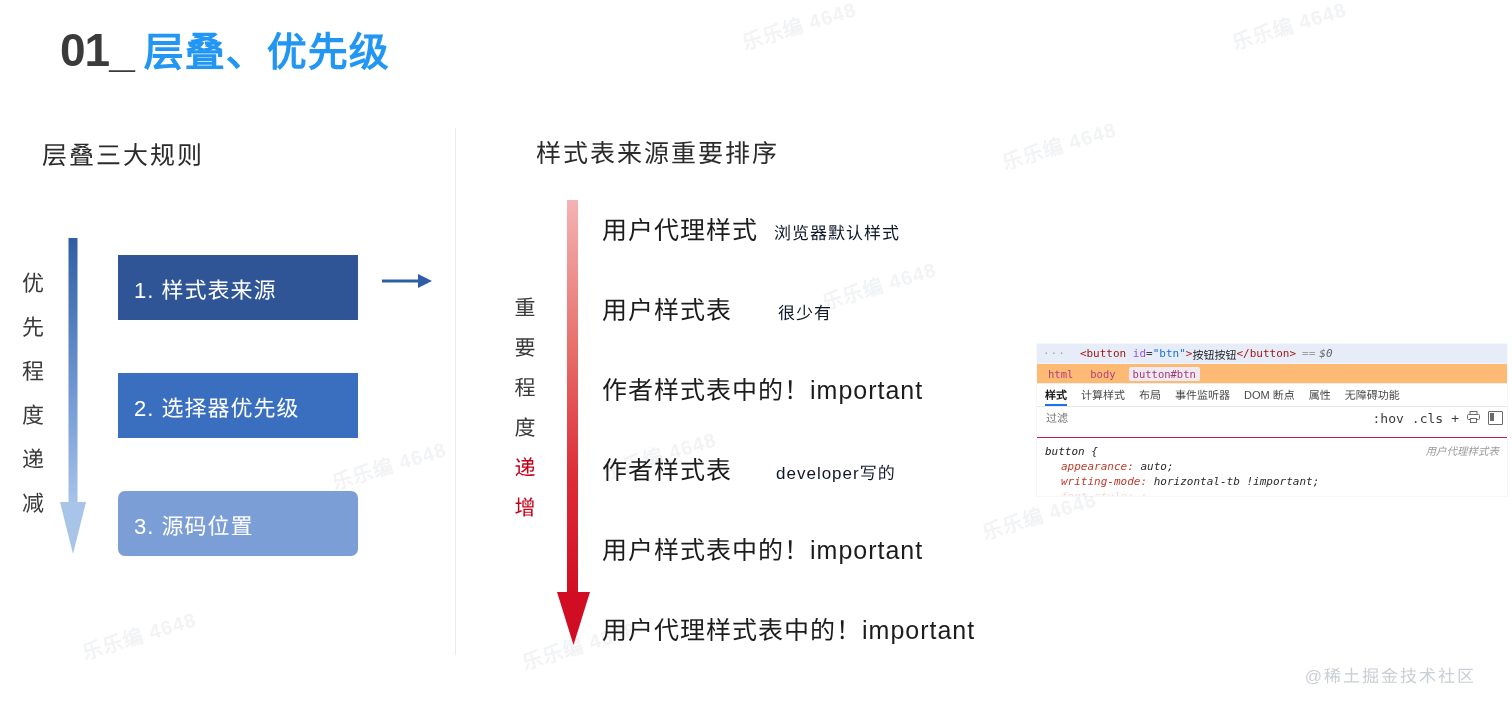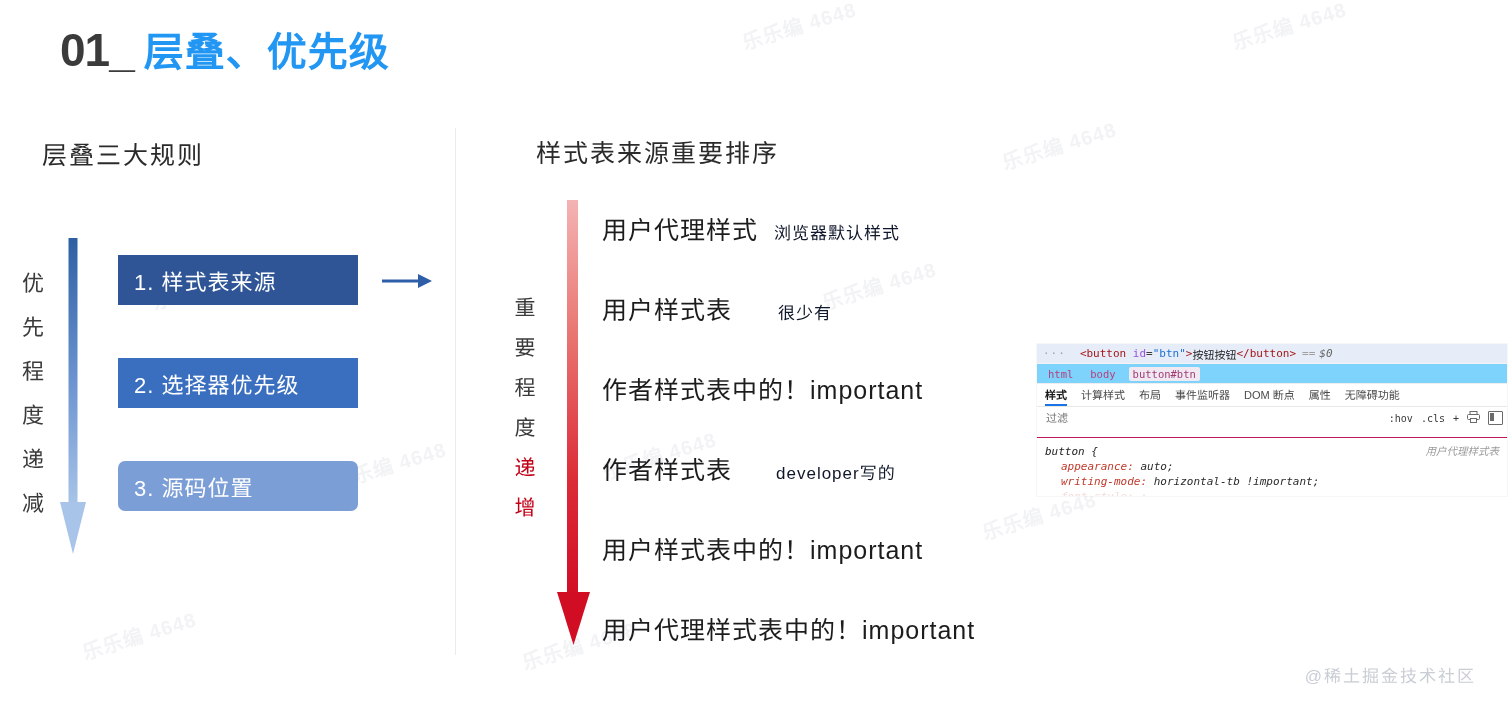--- a/index.html
+++ b/index.html
@@ -109,21 +109,21 @@
   }
 
   .boxes {
     position: absolute;
     left: 118px;
     top: 255px;
     z-index: 3;
   }
   .cbox {
     width: 240px;
-    height: 50px;
+    height: 65px;
     display: flex;
     align-items: center;
     padding-left: 16px;
     box-sizing: border-box;
     color: #ffffff;
     font-size: 22px;
     letter-spacing: 1px;
     margin-bottom: 53px;
   }
   .cbox:last-child { margin-bottom: 0; }
@@ -220,21 +220,21 @@
   .tok-dollar { color: #666; font-style: italic; margin-left: 4px; }
 
   .dt-crumbs {
     height: 19px;
     display: flex;
     align-items: center;
     gap: 9px;
     padding-left: 7px;
     font-size: 10.5px;
     border-bottom: 1px solid #eeeeee;
-    background: #7dd3fc;
+    background: #fdba74;
   }
   .crumb { color: #b5407d; padding: 1px 4px; border-radius: 2px; }
   .crumb.active { background: #f0e9f2; color: #a13b74; }
 
   .dt-tabs {
     height: 22px;
     display: flex;
     align-items: center;
     gap: 14px;
     padding-left: 8px;
@@ -257,21 +257,21 @@
   .dt-filter-input {
     flex: 1;
     font-size: 11px;
     color: #9b9b9b;
     font-family: "Liberation Sans", sans-serif;
   }
   .dt-filter-tools {
     display: flex;
     align-items: center;
     gap: 8px;
-    font-size: 10px;
+    font-size: 13px;
     color: #3a3a3a;
   }
   .dt-tool { white-space: nowrap; }
   .dt-icon-box {
     width: 13px; height: 12px;
     border: 1px solid #6b6b6b;
     border-radius: 1px;
     position: relative;
     display: inline-block;
   }

